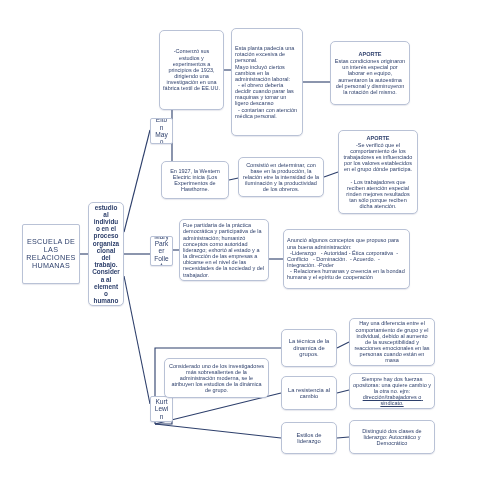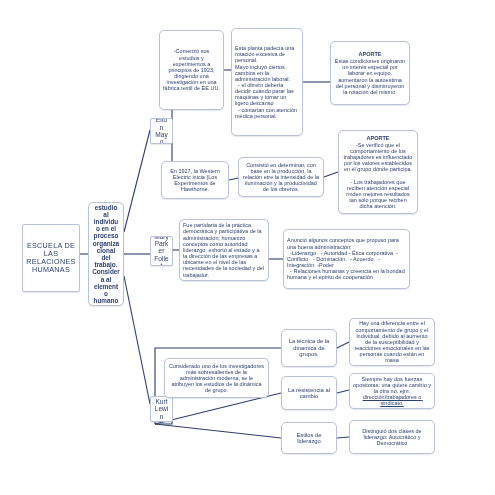--- a/index.html
+++ b/index.html
@@ -104,21 +104,21 @@
       <path d="M172,414 L172,424 L155,424"></path>
       <path d="M155,424 L155,348 L281,348"></path>
       <path d="M155,424 L281,393"></path>
       <path d="M155,424 L281,438"></path>
       <path d="M337,348 L349,342"></path>
       <path d="M337,393 L349,390"></path>
       <path d="M337,438 L349,437"></path>
     </g>
   </svg>
 
-  <div class="node sq root" style="left:22px; top:224px; width:58px; height:68px;">
+  <div class="node sq root" style="left:22px; top:224px; width:58px; height:60px;">
     <span class="txt">ESCUELA DE LAS RELACIONES HUMANAS</span>
   </div>
 
   <div class="node intro" style="left:88px; top:202px; width:36px; height:104px;">
     <span class="txt">Tuvo como principal objeto de estudio al individuo en el proceso organizacional del trabajo. Considera al elemento humano como base del cuerpo organizacional.</span>
   </div>
 
   <div class="node sq person" style="left:150px; top:118px; width:23px; height:26px;">
     <span class="txt">Elton Mayo</span>
   </div>

